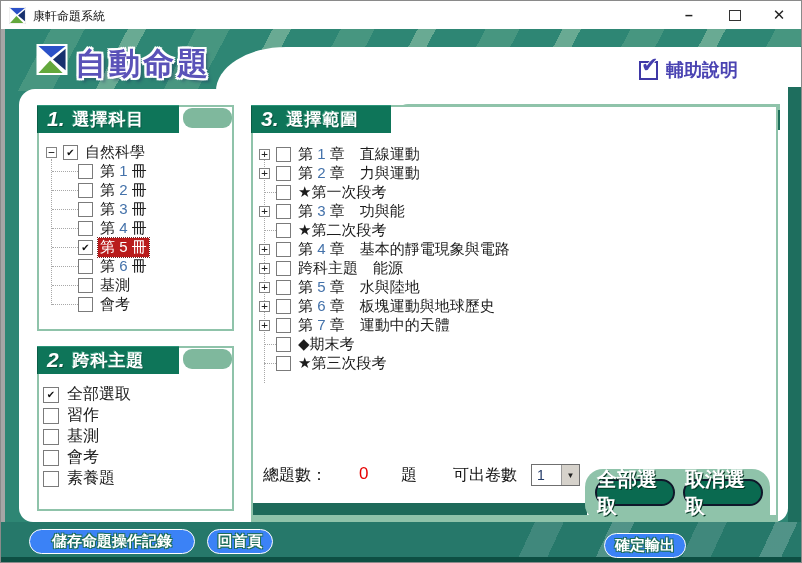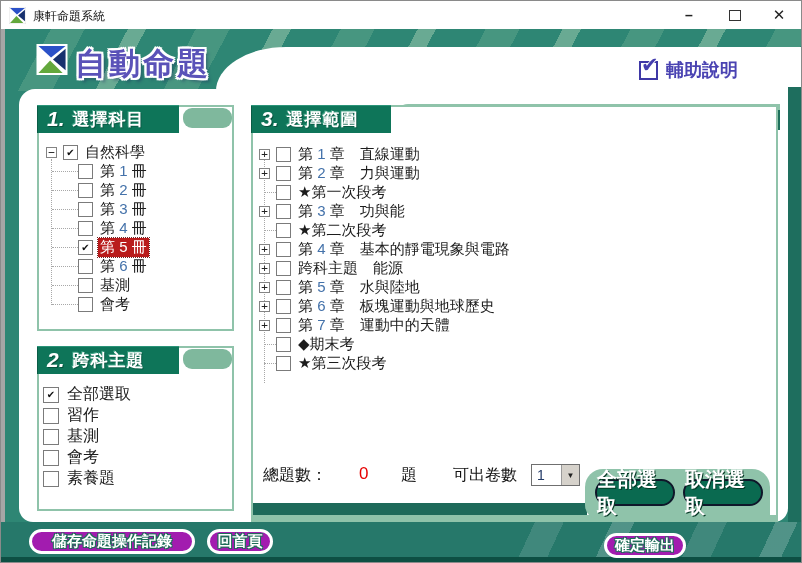--- a/index.html
+++ b/index.html
@@ -95,21 +95,21 @@
   .bump{position:absolute;left:584px;top:468px;width:185px;height:50px;background:#8fc3aa;border-radius:18px 18px 4px 14px;}
   .dpill{position:absolute;background:#0a6a50;border:2px solid #0f172a;border-radius:14px;color:#fff;font-weight:bold;
     font-size:20px;display:flex;align-items:center;justify-content:center;text-shadow:1px 1px 0 #063826;cursor:pointer;box-sizing:border-box;}
   #btn-selectall{left:594px;top:478px;width:80px;height:27px;}
   #btn-deselect{left:682px;top:478px;width:80px;height:27px;}
   
   .footer{position:absolute;left:0;top:521px;width:802px;height:42px;background:#26786a;}
   .footer .stripes{position:absolute;left:470px;top:0;width:332px;height:35px;pointer-events:none;
     background:repeating-linear-gradient(115deg,transparent 0 58px,rgba(255,255,255,.12) 58px 84px,transparent 84px 128px,rgba(255,255,255,.2) 128px 148px);}
   .botstrip{position:absolute;left:0;top:556px;width:802px;height:7px;background:#0d4f43;}
-  .lpill{position:absolute;background:#a21caf;border:3px solid #ffffff;border-radius:13px;color:#fff;font-weight:bold;
+  .lpill{position:absolute;background:#3b82f6;border:1px solid #ffffff;border-radius:13px;color:#fff;font-weight:bold;
     font-size:15px;display:flex;align-items:center;justify-content:center;cursor:pointer;box-sizing:border-box;
     text-shadow:1px 1px 0 #1e6e58,-1px -1px 0 #1e6e58,1px -1px 0 #1e6e58,-1px 1px 0 #1e6e58;}
   #btn-save{left:28px;top:528px;width:166px;height:25px;}
   #btn-home{left:206px;top:528px;width:66px;height:25px;}
   #btn-confirm{left:603px;top:532px;width:82px;height:25px;}
 </style>
 </head>
 <body>
 
 <div id="app">

